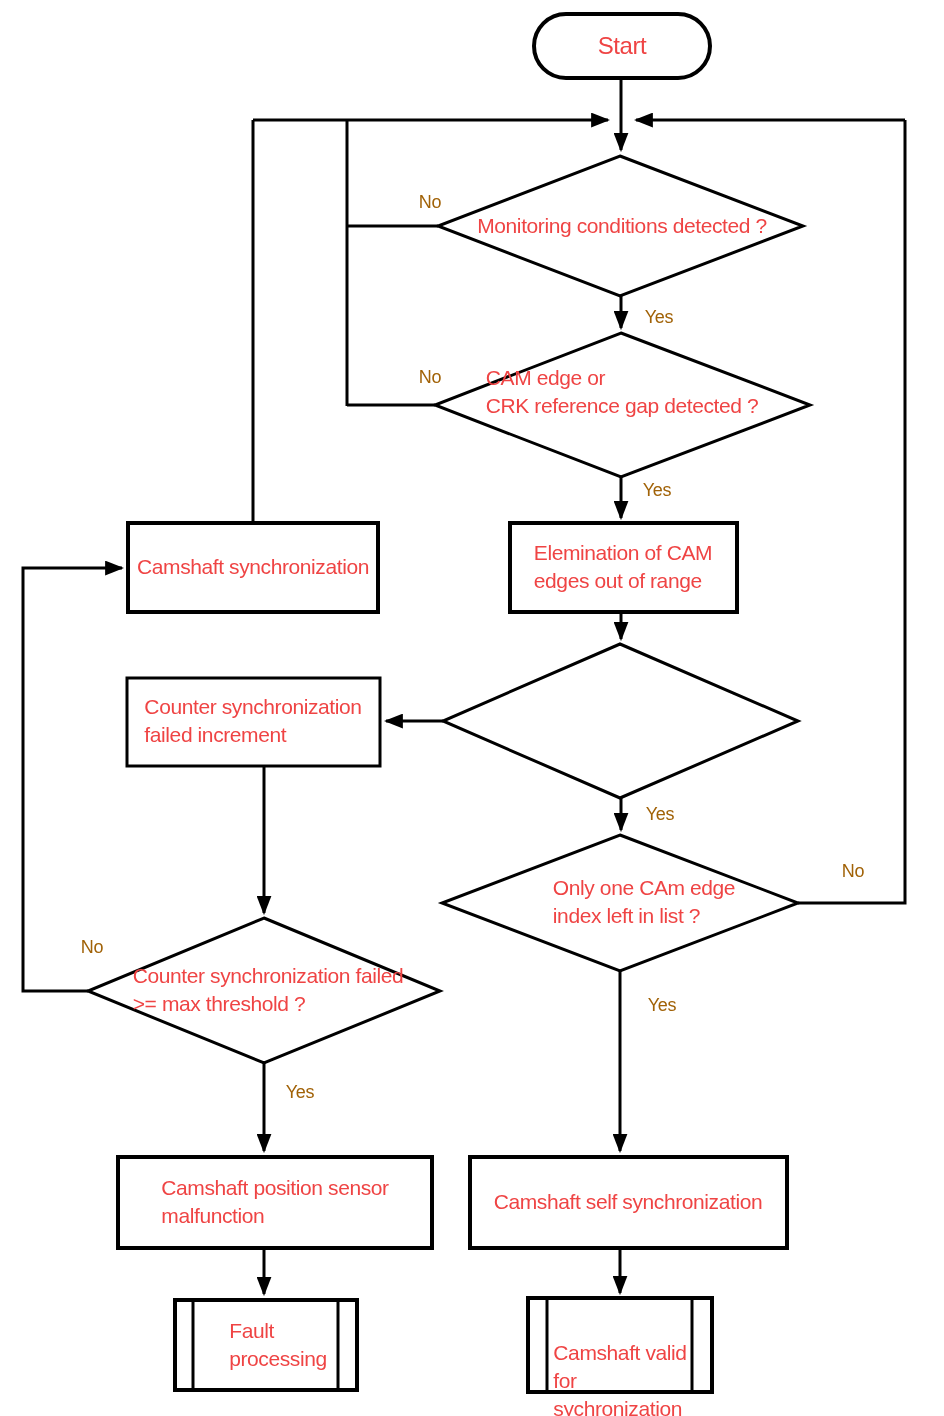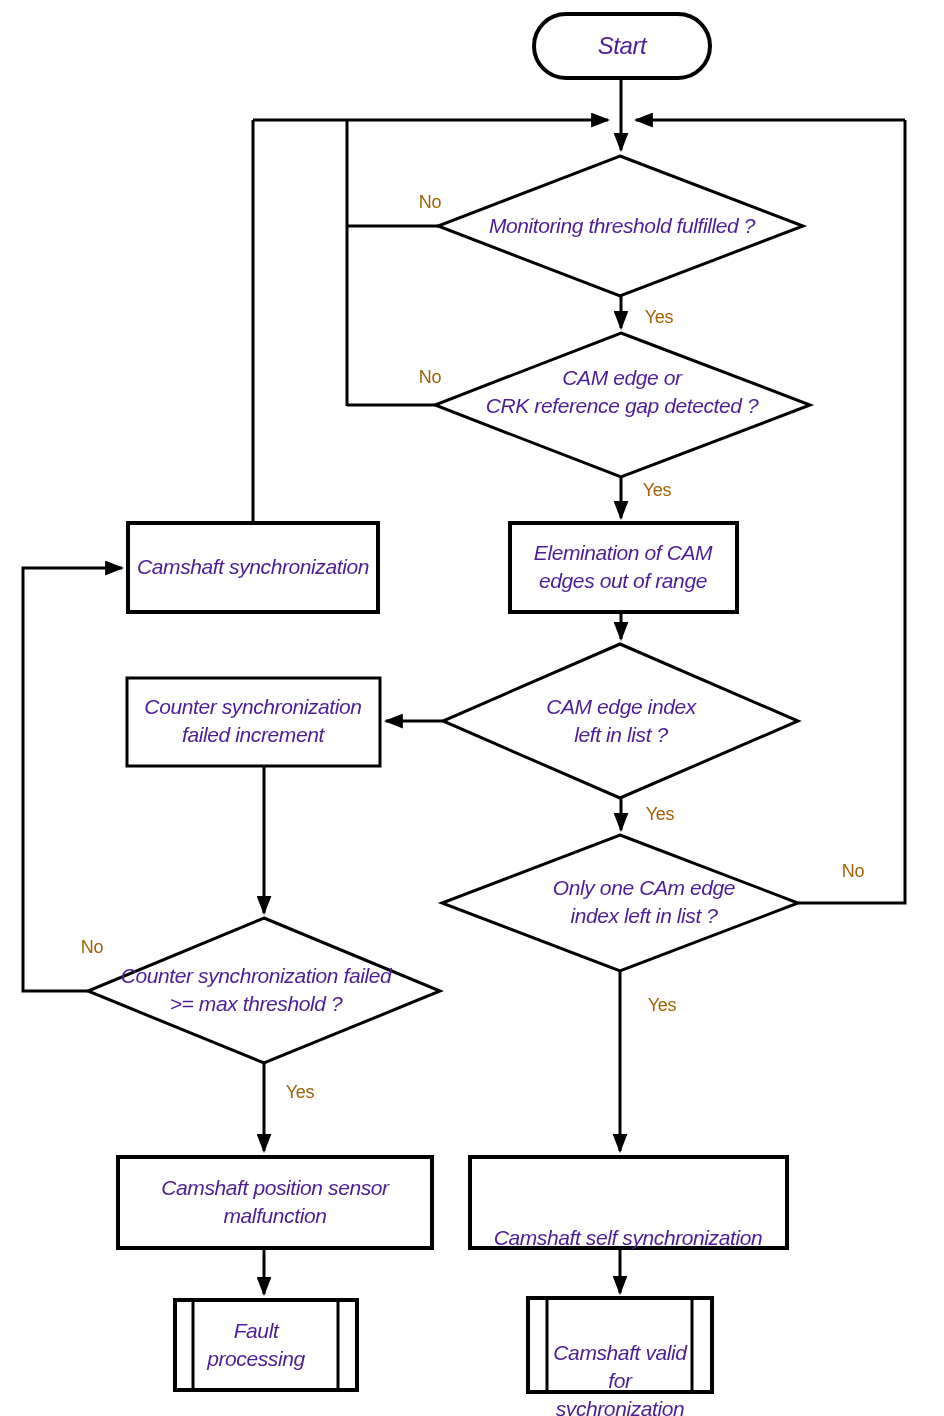--- a/index.html
+++ b/index.html
@@ -13,27 +13,25 @@
     overflow: hidden;
   }
   svg.wires {
     position: absolute;
     left: 0; top: 0;
     width: 944px; height: 1416px;
   }
   .lbl {
     position: absolute;
     transform: translate(-50%, -50%);
-    text-align: center;
     white-space: pre-line;
     font-size: 21px;
     line-height: 1.34;
     letter-spacing: -0.4px;
-    color: #4c1d95;
-    font-style: italic;
+    color: #ef4444;
   }
   .edge-lbl {
     position: absolute;
     transform: translate(-50%, -50%);
     font-size: 18px;
     letter-spacing: -0.3px;
     color: #a16207;
     white-space: nowrap;
   }
   .start-lbl { font-size: 24px; }
@@ -92,38 +90,36 @@
     </g>
     <g stroke="#000" stroke-width="3">
       <line x1="193" y1="1300" x2="193" y2="1390"></line>
       <line x1="338" y1="1300" x2="338" y2="1390"></line>
       <line x1="547" y1="1298" x2="547" y2="1392"></line>
       <line x1="692" y1="1298" x2="692" y2="1392"></line>
     </g>
   </svg>
 
   <div class="lbl start-lbl" style="left:622px; top:46px;">Start</div>
-  <div class="lbl" style="left:622px; top:226px;">Monitoring threshold fulfilled ?</div>
+  <div class="lbl" style="left:622px; top:226px;">Monitoring conditions detected ?</div>
   <div class="lbl" style="left:622px; top:392px;">CAM edge or
 CRK reference gap detected ?</div>
   <div class="lbl" style="left:253px; top:567px;">Camshaft synchronization</div>
   <div class="lbl" style="left:623px; top:567px;">Elemination of CAM
 edges out of range</div>
   <div class="lbl" style="left:253px; top:721px;">Counter synchronization
 failed increment</div>
-  <div class="lbl" style="left:621px; top:721px;">CAM edge index
-left in list ?</div>
   <div class="lbl" style="left:644px; top:902px;">Only one CAm edge
 index left in list ?</div>
-  <div class="lbl" style="left:256px; top:990px;">Counter synchronization failed
+  <div class="lbl" style="left:268px; top:990px;">Counter synchronization failed
 &gt;= max threshold ?</div>
   <div class="lbl" style="left:275px; top:1202px;">Camshaft position sensor
 malfunction</div>
-  <div class="lbl" style="left:628px; top:1202px;margin-top:36px;">Camshaft self synchronization</div>
-  <div class="lbl" style="left:256px; top:1345px;">Fault
+  <div class="lbl" style="left:628px; top:1202px;">Camshaft self synchronization</div>
+  <div class="lbl" style="left:278px; top:1345px;">Fault
 processing</div>
   <div class="lbl" style="left:620px; top:1346px;margin-top:35px;">Camshaft valid
 for
 sychronization</div>
 
   <div class="edge-lbl" style="left:430px; top:202px;">No</div>
   <div class="edge-lbl" style="left:659px; top:317px;">Yes</div>
   <div class="edge-lbl" style="left:430px; top:377px;">No</div>
   <div class="edge-lbl" style="left:657px; top:490px;">Yes</div>
   <div class="edge-lbl" style="left:660px; top:814px;">Yes</div>

